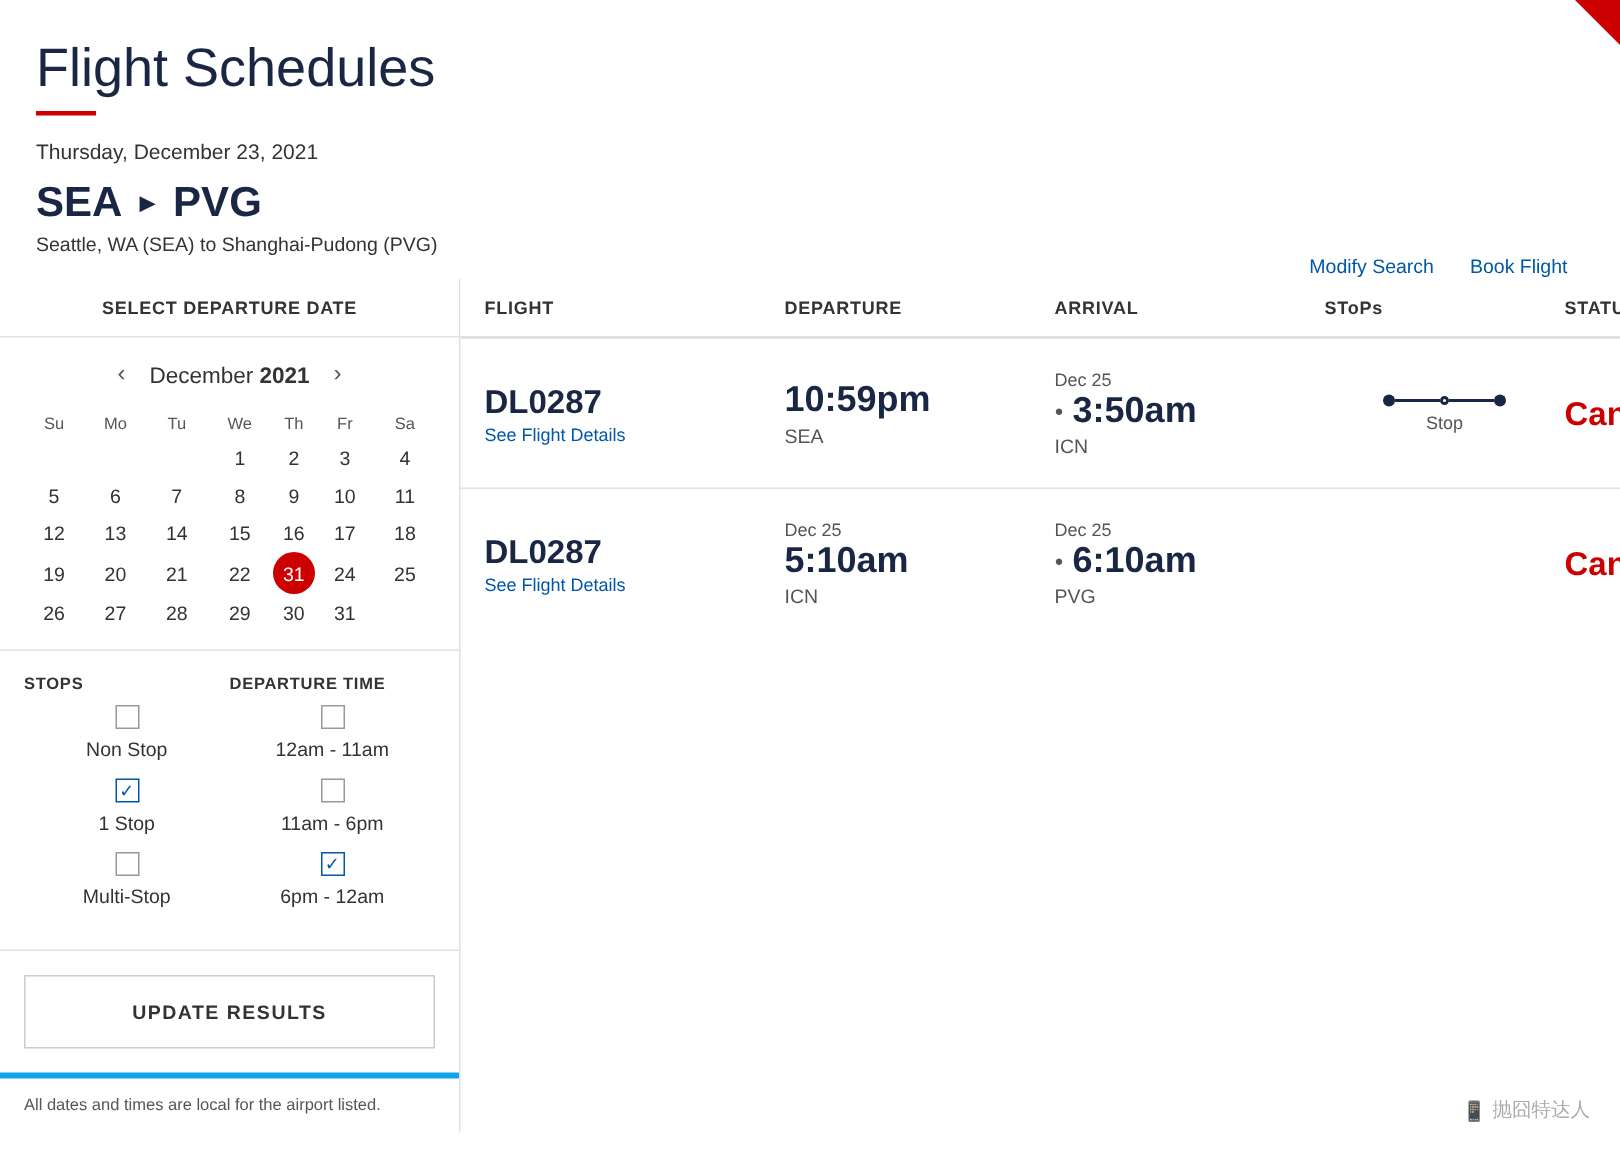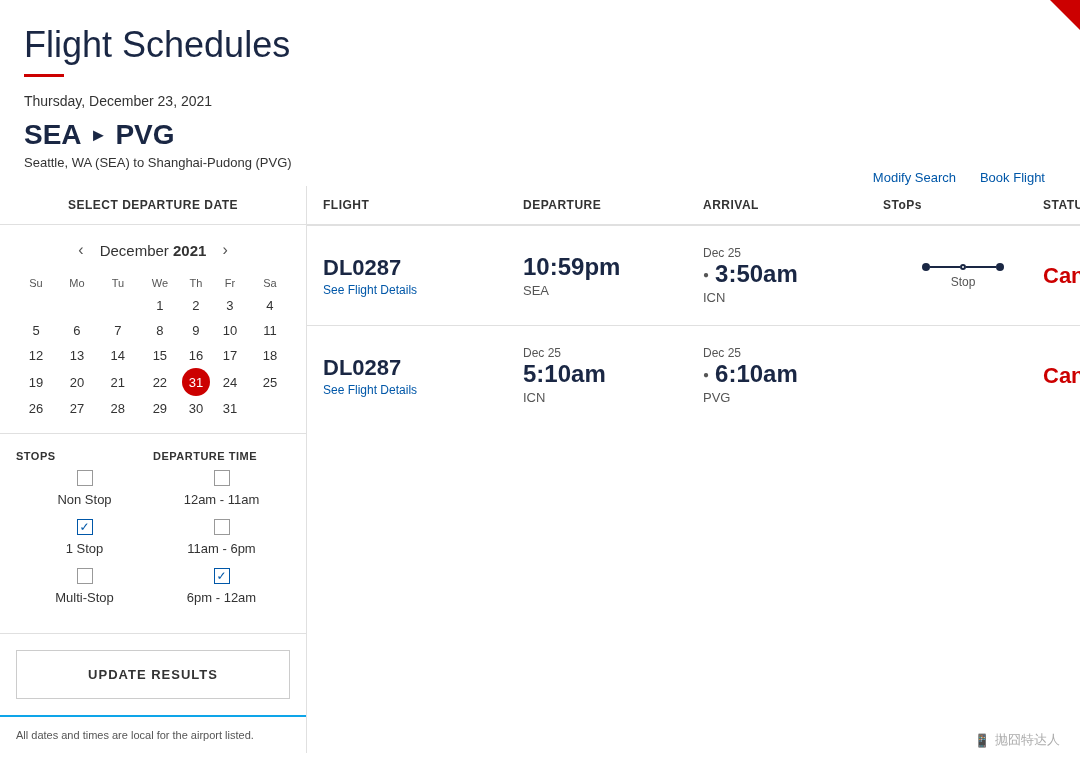--- a/index.html
+++ b/index.html
@@ -45,21 +45,21 @@
     .filter-section { padding: 16px; border-bottom: 1px solid #e0e0e0; }
     .filter-columns { display: grid; grid-template-columns: 1fr 1fr; gap: 0; }
     .filter-col-title { font-size: 11px; font-weight: 700; color: #333; margin-bottom: 8px; letter-spacing: 0.5px; }
     .filter-item { display: flex; align-items: center; gap: 6px; margin-bottom: 12px; flex-direction: column; }
     .filter-checkbox { width: 16px; height: 16px; border: 1px solid #999; background: #fff; display: inline-flex; align-items: center; justify-content: center; flex-shrink: 0; cursor: pointer; }
     .filter-checkbox.checked { background: #fff; border-color: #0057a8; }
     .filter-checkbox.checked::after { content: '✓'; color: #0057a8; font-size: 12px; }
     .filter-label { font-size: 13px; color: #333; }
     
     
-    .update-btn-section { padding: 16px; border-bottom: 2px solid #0ea5e9; }
+    .update-btn-section { padding: 16px; border-bottom: 4px solid #0ea5e9; }
     .update-btn { width: 100%; padding: 16px; background: #fff; border: 1px solid #ccc; font-size: 13px; font-weight: 700; color: #333; letter-spacing: 1px; cursor: pointer; text-align: center; }
     
     .sidebar-note { padding: 12px 16px; font-size: 11px; color: #555; }
     
     
     .content { flex: 1; padding: 0; }
     
     
     .results-header { display: grid; grid-template-columns: 200px 180px 180px 160px 1fr; padding: 12px 16px; border-bottom: 2px solid #e0e0e0; background: #fff; }
     .results-header-cell { font-size: 12px; font-weight: 700; color: #333; letter-spacing: 0.5px; }

